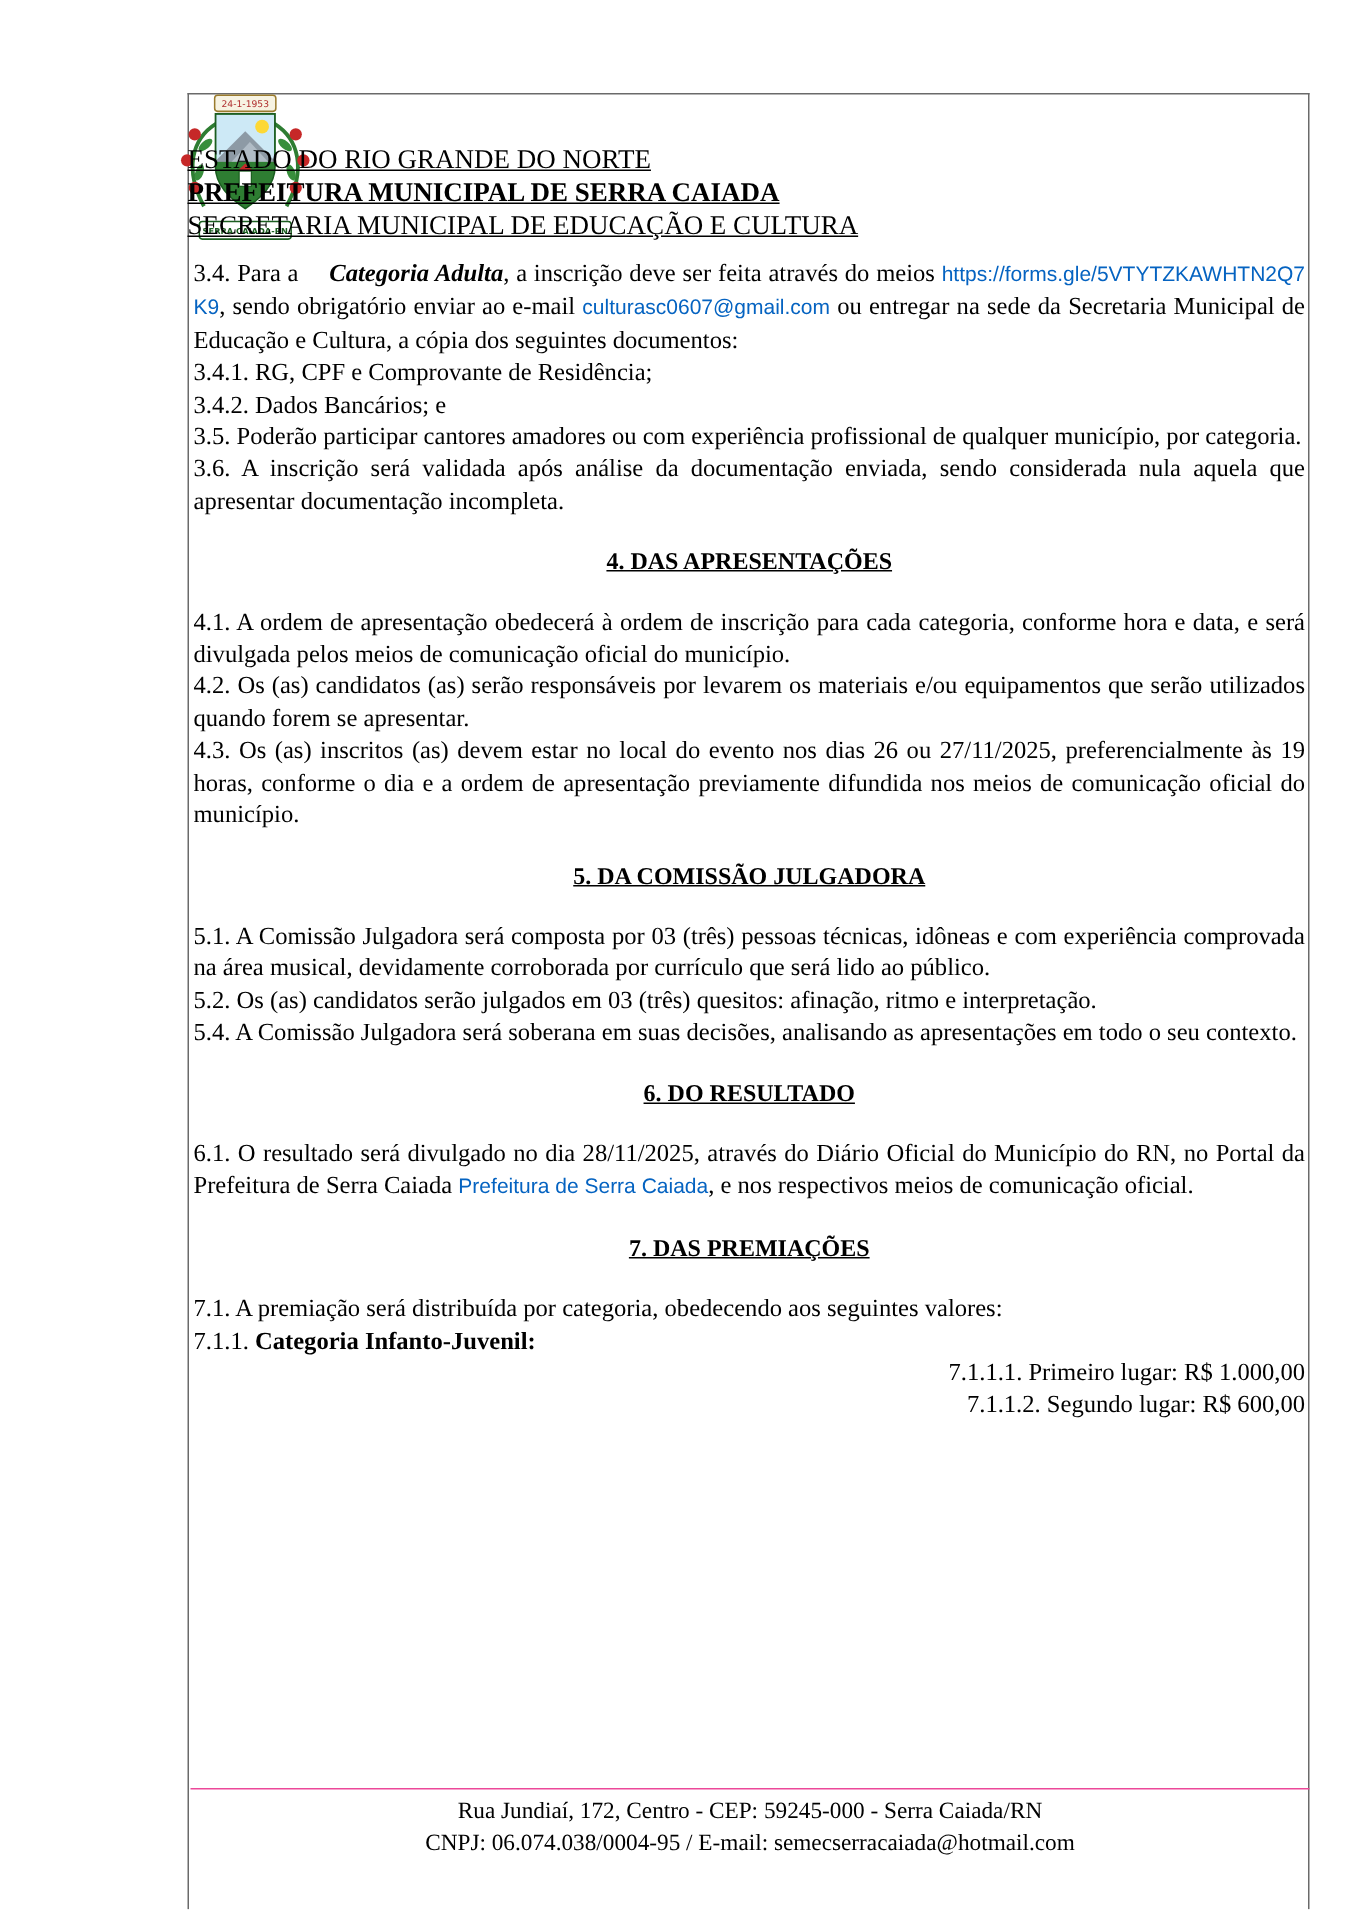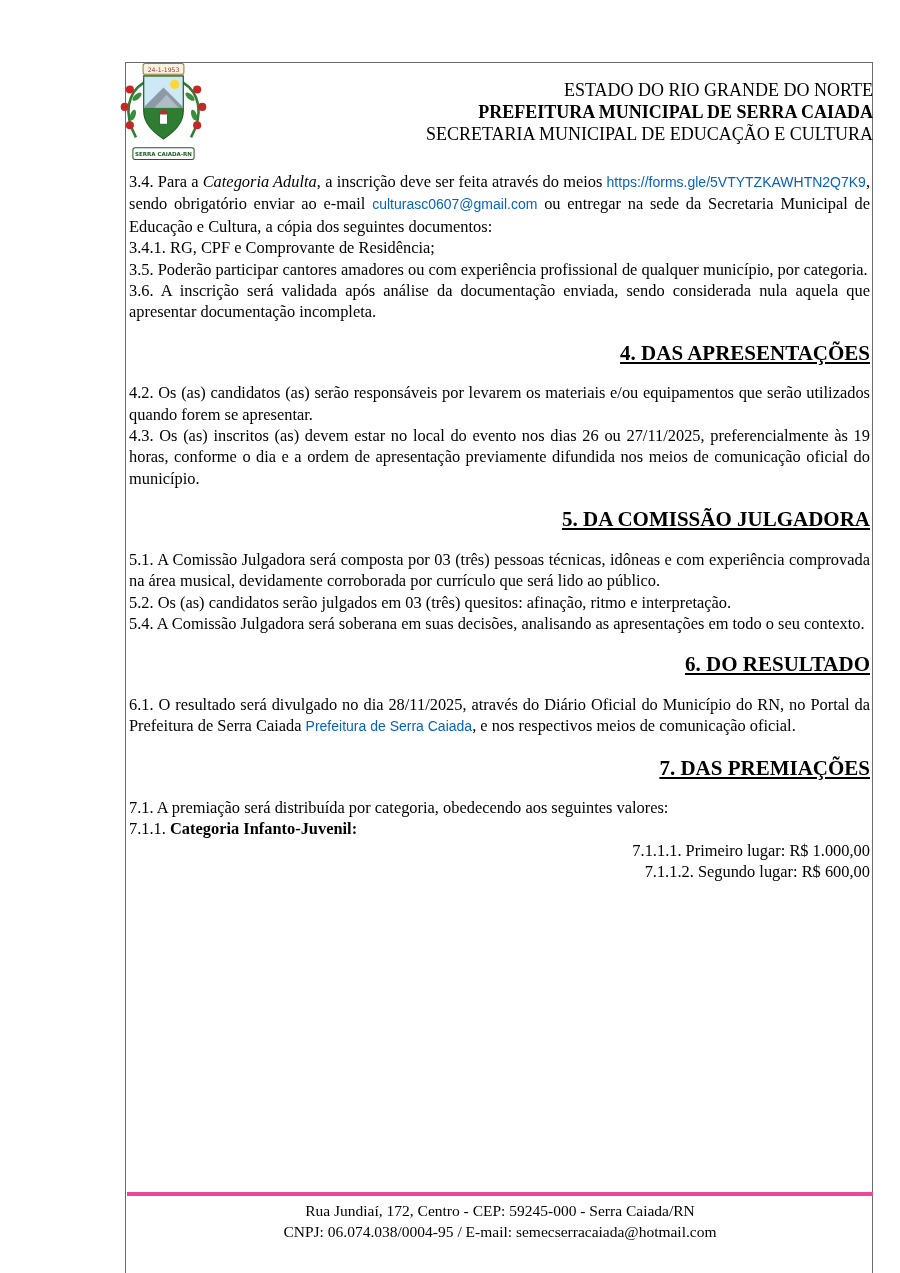--- a/index.html
+++ b/index.html
@@ -22,63 +22,64 @@
     border-right: 1px solid #6a6a6a;
     pointer-events: none;
   }
   .logo {
     position: absolute;
     left: 111px; top: 62px;
     width: 105px; height: 102px;
   }
   .header-text {
     position: absolute;
-    left: 125px; top: 79px;
+    left: 125px; top: 95px;
     width: 748px;
-    text-align: right;
+    text-align: left;
     line-height: 22px;
     font-size: 18px;
+    text-decoration: underline;
   }
   .header-text .l2 { font-weight: bold; }
   .doc-body {
     position: absolute;
     left: 129px; top: 171px;
     width: 741px;
     font-size: 16.4px;
     line-height: 21.4px;
   }
   .doc-body p {
     margin: 0;
     text-align: justify;
   }
   .doc-body p.indent {
     padding-left: 52px;
     text-align: right;
   }
   .doc-body h2 {
-    font-size: 21px;
+    font-size: 16px;
     font-weight: bold;
     text-decoration: underline;
     margin: 20px 0 18px 0;
-    text-align: right;
+    text-align: center;
   }
   .b  { font-weight: bold; }
-  .bi { font-weight: normal; font-style: italic; }
+  .bi { font-weight: bold; font-style: italic; margin-left: 16px; }
   a.link {
     font-family: "Liberation Sans", sans-serif;
     font-size: 14px;
     color: #0563c1;
     cursor: pointer;
     word-break: break-all;
   }
   .footer {
     position: absolute;
     left: 127px; top: 1192px;
     width: 746px;
-    border-top: 4px solid #ec4899;
+    border-top: 1px solid #ec4899;
     text-align: center;
     font-size: 15.5px;
     line-height: 21px;
     padding-top: 4px;
   }
 </style>
 </head>
 <body>
 
 <div class="page">
@@ -124,23 +125,25 @@
 
   <div class="header-text">
     <div class="l1">ESTADO DO RIO GRANDE DO NORTE</div>
     <div class="l2">PREFEITURA MUNICIPAL DE SERRA CAIADA</div>
     <div class="l3">SECRETARIA MUNICIPAL DE EDUCAÇÃO E CULTURA</div>
   </div>
 
   <div class="doc-body">
       <p><span>3.4. Para a </span><span class="bi">Categoria Adulta</span><span>, a inscrição deve ser feita através do meios </span><a class="link">https://forms.gle/5VTYTZKAWHTN2Q7K9</a><span>, sendo obrigatório enviar ao e-mail </span><a class="link">culturasc0607@gmail.com</a><span> ou entregar na sede da Secretaria Municipal de Educação e Cultura, a cópia dos seguintes documentos:</span></p>
       <p><span>3.4.1. RG, CPF e Comprovante de Residência;</span></p>
+      <p><span>3.4.2. Dados Bancários; e</span></p>
       <p><span>3.5. Poderão participar cantores amadores ou com experiência profissional de qualquer município, por categoria.</span></p>
       <p><span>3.6. A inscrição será validada após análise da documentação enviada, sendo considerada nula aquela que apresentar documentação incompleta.</span></p>
       <h2><span>4. DAS APRESENTAÇÕES</span></h2>
+      <p><span>4.1. A ordem de apresentação obedecerá à ordem de inscrição para cada categoria, conforme hora e data, e será divulgada pelos meios de comunicação oficial do município.</span></p>
       <p><span>4.2. Os (as) candidatos (as) serão responsáveis por levarem os materiais e/ou equipamentos que serão utilizados quando forem se apresentar.</span></p>
       <p><span>4.3. Os (as) inscritos (as) devem estar no local do evento nos dias 26 ou 27/11/2025, preferencialmente às 19 horas, conforme o dia e a ordem de apresentação previamente difundida nos meios de comunicação oficial do município.</span></p>
       <h2><span>5. DA COMISSÃO JULGADORA</span></h2>
       <p><span>5.1. A Comissão Julgadora será composta por 03 (três) pessoas técnicas, idôneas e com experiência comprovada na área musical, devidamente corroborada por currículo que será lido ao público.</span></p>
       <p><span>5.2. Os (as) candidatos serão julgados em 03 (três) quesitos: afinação, ritmo e interpretação.</span></p>
       <p><span>5.4. A Comissão Julgadora será soberana em suas decisões, analisando as apresentações em todo o seu contexto.</span></p>
       <h2><span>6. DO RESULTADO</span></h2>
       <p><span>6.1. O resultado será divulgado no dia 28/11/2025, através do Diário Oficial do Município do RN, no Portal da Prefeitura de Serra Caiada </span><a class="link">Prefeitura de Serra Caiada</a><span>, e nos respectivos meios de comunicação oficial.</span></p>
       <h2><span>7. DAS PREMIAÇÕES</span></h2>
       <p><span>7.1. A premiação será distribuída por categoria, obedecendo aos seguintes valores:</span></p>

